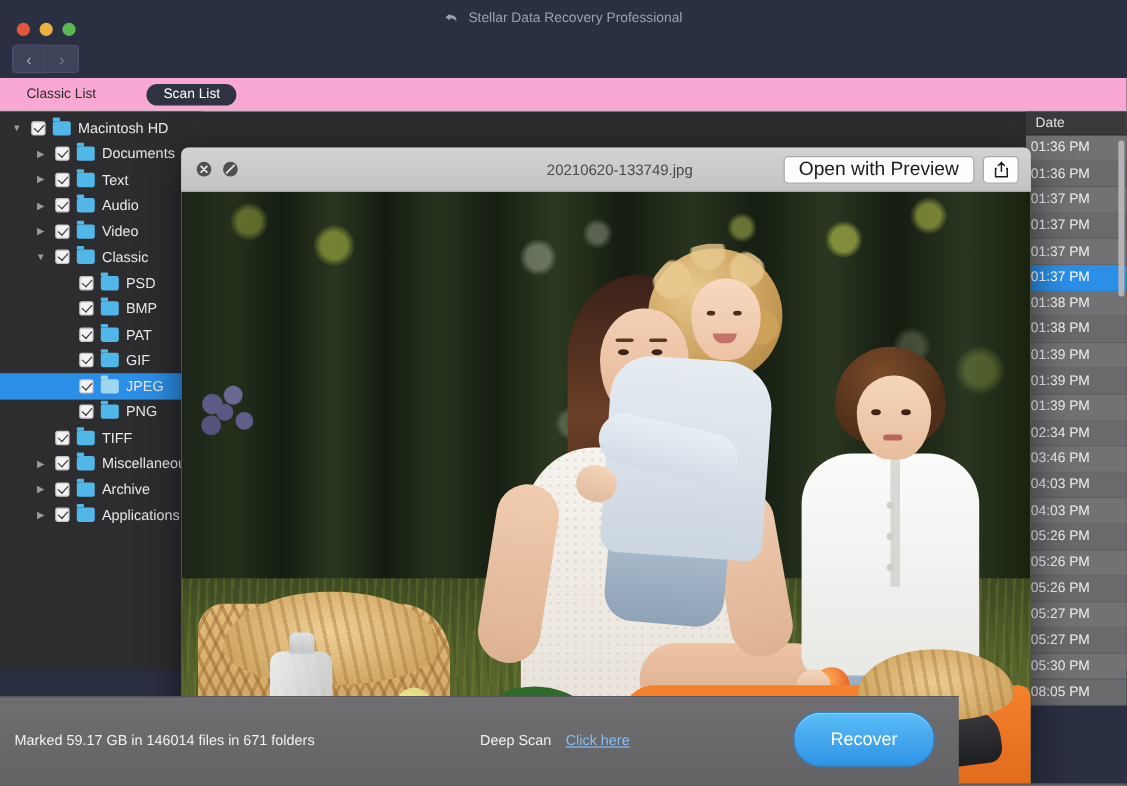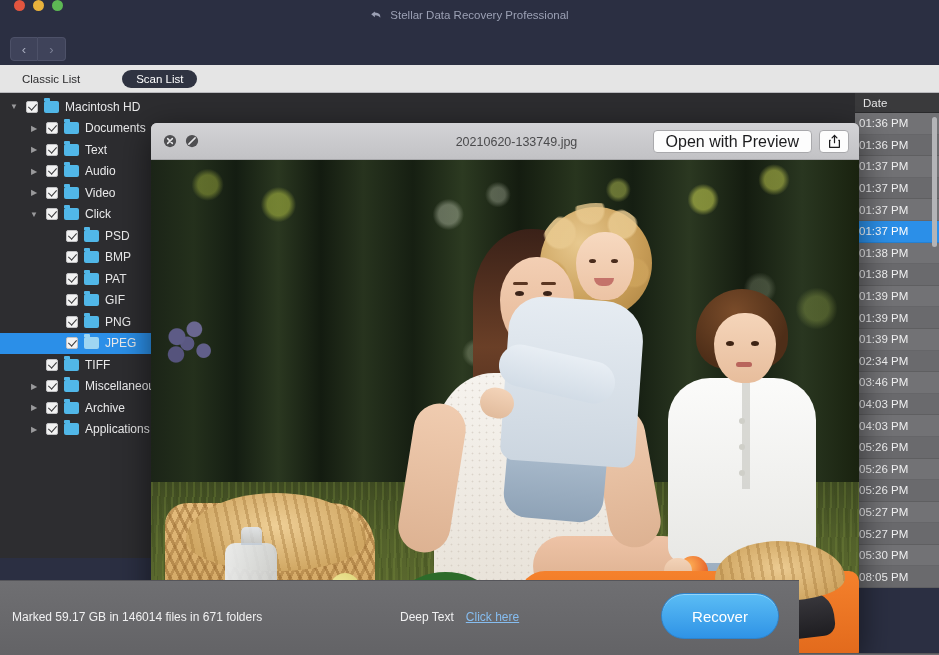--- a/index.html
+++ b/index.html
@@ -12,21 +12,21 @@
   .app {
     position: relative;
     width: 939px; height: 655px;
     background: #2b2f42;
   }
 
   
   .titlebar {
     position: absolute; left: 0; top: 0; width: 939px; height: 30px;
     background: #2b2f42;
-    display: flex; align-items: flex-start;
+    display: flex; align-items: flex-end;
   }
   .lights { display: flex; gap: 8px; margin-left: 14px; }
   .light { width: 11px; height: 11px; border-radius: 50%; }
   .light.red { background: #e2553f; }
   .light.yellow { background: #e9b23c; }
   .light.green { background: #5db854; }
   .apptitle {
     position: absolute; left: 0; right: 0; top: 0; height: 30px;
     display: flex; align-items: center; justify-content: center;
     gap: 7px;
@@ -53,21 +53,21 @@
 
   .searchbox {
     position: absolute; right: 12px; top: 38px;
     width: 100px; height: 21px;
     background: #4a4e60; border-radius: 11px;
   }
 
   
   .tabstrip {
     position: absolute; left: 0; top: 65px; width: 939px; height: 28px;
-    background: #e5e5e5;
+    background: #f9a8d4;
     border-bottom: 1px solid #b9b9bd;
     display: flex; align-items: center;
   }
   .tab {
     font-size: 11.5px; color: #2c2c2e;
     padding: 3px 14px; border-radius: 12px;
   }
   .tab.classic { margin-left: 8px; }
   .tab.active { background: #2f3341; color: #fff; margin-left: 28px; }
 
@@ -595,21 +595,21 @@
           <span style="width: 6px; flex: 0 0 6px;"></span>
           <span class="cb"></span>
           <span class="folder"></span>
           <span>Video</span>
         </div>
         <div class="node" style="padding-left: 28px;">
           <span class="arrow">▼</span>
           <span style="width: 6px; flex: 0 0 6px;"></span>
           <span class="cb"></span>
           <span class="folder"></span>
-          <span>Click</span>
+          <span>Classic</span>
         </div>
         <div class="node" style="padding-left: 48px;">
           <span class="arrow none"></span>
           <span style="width: 6px; flex: 0 0 6px;"></span>
           <span class="cb"></span>
           <span class="folder"></span>
           <span>PSD</span>
         </div>
         <div class="node" style="padding-left: 48px;">
           <span class="arrow none"></span>
@@ -625,33 +625,33 @@
           <span class="folder"></span>
           <span>PAT</span>
         </div>
         <div class="node" style="padding-left: 48px;">
           <span class="arrow none"></span>
           <span style="width: 6px; flex: 0 0 6px;"></span>
           <span class="cb"></span>
           <span class="folder"></span>
           <span>GIF</span>
         </div>
+        <div class="node sel" style="padding-left: 48px;">
+          <span class="arrow none"></span>
+          <span style="width: 6px; flex: 0 0 6px;"></span>
+          <span class="cb"></span>
+          <span class="folder"></span>
+          <span>JPEG</span>
+        </div>
         <div class="node" style="padding-left: 48px;">
           <span class="arrow none"></span>
           <span style="width: 6px; flex: 0 0 6px;"></span>
           <span class="cb"></span>
           <span class="folder"></span>
           <span>PNG</span>
-        </div>
-        <div class="node sel" style="padding-left: 48px;">
-          <span class="arrow none"></span>
-          <span style="width: 6px; flex: 0 0 6px;"></span>
-          <span class="cb"></span>
-          <span class="folder"></span>
-          <span>JPEG</span>
         </div>
         <div class="node" style="padding-left: 28px;">
           <span class="arrow none"></span>
           <span style="width: 6px; flex: 0 0 6px;"></span>
           <span class="cb"></span>
           <span class="folder"></span>
           <span>TIFF</span>
         </div>
         <div class="node" style="padding-left: 28px;">
           <span class="arrow">▶</span>
@@ -840,19 +840,19 @@
 
     <div class="filerow">
 
       <span class="c-d2"><span>Jul 21, 2...</span> </span>
     </div>
   </div>
 
   <div class="bottombar">
     <div class="marked">Marked 59.17 GB in 146014 files in 671 folders</div>
     <div class="deep">
-      <span>Deep Text</span>
+      <span>Deep Scan</span>
       <span class="lnk">Click here</span>
     </div>
     <div class="recover">Recover</div>
   </div>
 
 </div>
 
 </body></html>

